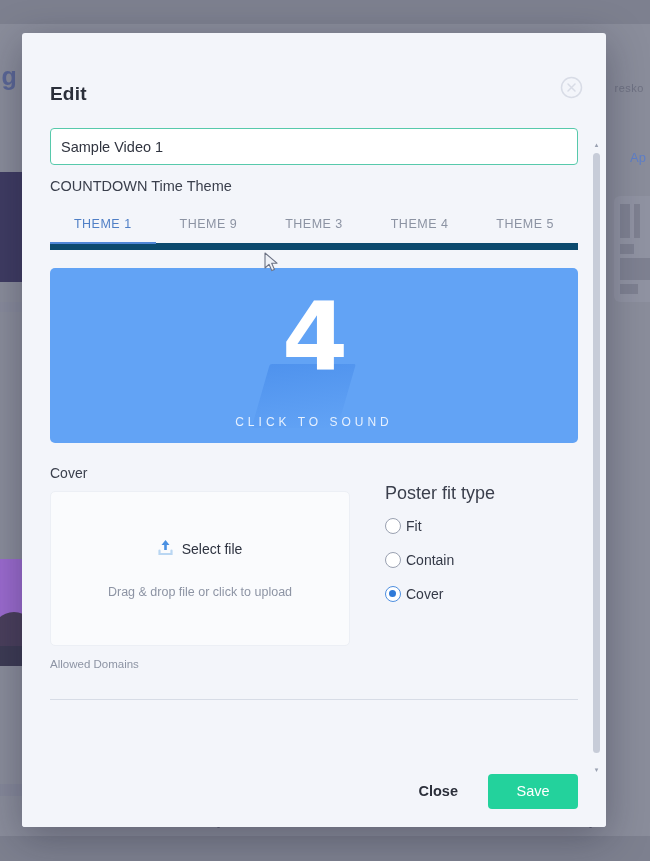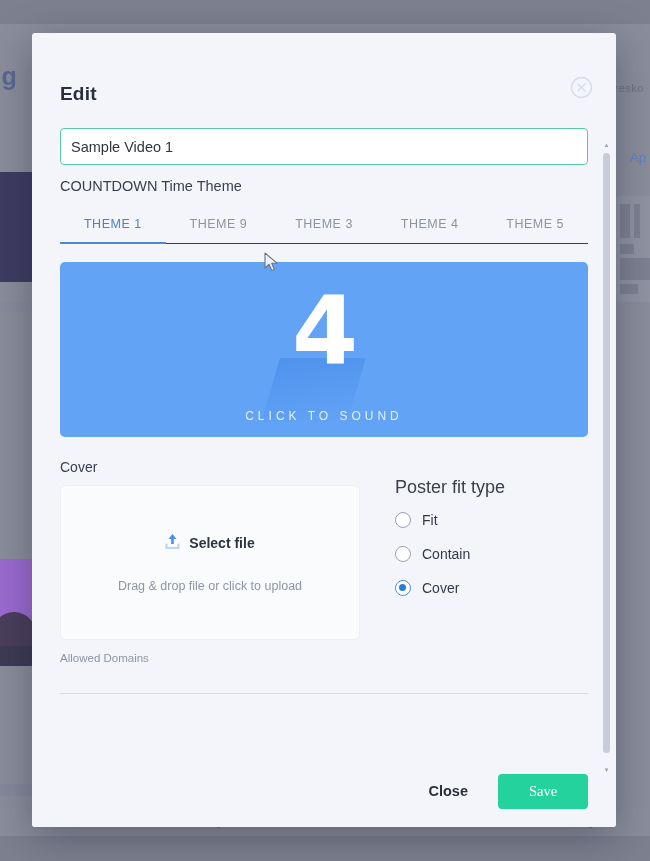--- a/index.html
+++ b/index.html
@@ -84,21 +84,21 @@
   .bg-dots span {
     width: 3px; height: 3px; border-radius: 50%;
     background: #5f6274;
   }
   .bg-dots.d1 { left: 216px; }
   .bg-dots.d2 { left: 588px; }
 
   
   #modal {
     position: absolute;
-    left: 32px; top: 33px;
+    left: 22px; top: 33px;
     width: 584px; height: 794px;
     background: #f3f5fa;
     border-radius: 3px;
     box-shadow: 0 10px 40px rgba(20,20,40,.35);
     overflow: hidden;
   }
 
   .modal-header {
     position: relative;
     height: 95px;
@@ -172,23 +172,22 @@
   .cbox-label {
     font-size: 14.5px;
     color: #3a3f4c;
     white-space: nowrap;
   }
 
   
   .tabs {
     margin-top: 13px;
     display: flex;
-    border-bottom: 1px solid #0c4a6e;
+    border-bottom: 7px solid #0c4a6e;
     position: relative;
-    justify-content: flex-end;
   }
   .tab {
     flex: 1;
     text-align: center;
     font-size: 12.5px;
     letter-spacing: .5px;
     color: #8c93a3;
     padding: 8px 0 12px 0;
     cursor: pointer;
     background: none; border: none;
@@ -268,37 +267,37 @@
     align-items: center;
     justify-content: center;
     gap: 26px;
     cursor: pointer;
   }
   .dz-select {
     display: flex;
     align-items: center;
     gap: 9px;
     font-size: 14px;
-    font-weight: 700;
+    font-weight: 400;
     color: #2e3340;
   }
   .dz-hint {
     font-size: 12.5px;
     color: #8d94a4;
   }
 
   .fit-title {
     font-size: 18px;
     color: #3a3f4c;
     margin-bottom: 14px;
   }
   .radio-row {
     display: flex;
     align-items: center;
-    gap: 11px;
+    gap: 5px;
     margin-bottom: 18px;
     cursor: pointer;
   }
   .radio {
     width: 16px; height: 16px;
     border-radius: 50%;
     border: 1.5px solid #9aa1b1;
     background: #fff;
     flex: none;
     position: relative;
@@ -359,21 +358,21 @@
     font-weight: 700;
     color: #2b2f3a;
     cursor: pointer;
     padding: 6px 10px;
   }
   .btn-save {
     background: #23d29c;
     border: none;
     border-radius: 4px;
     width: 90px; height: 35px;
-    font-family: Liberation Serif, serif;
+    font-family: Liberation Sans, sans-serif;
     font-size: 14.5px;
     color: #ffffff;
     cursor: pointer;
   }
 
   
   .sbar-track {
     position: absolute;
     right: 4px; top: 108px;
     width: 11px; height: 632px;

